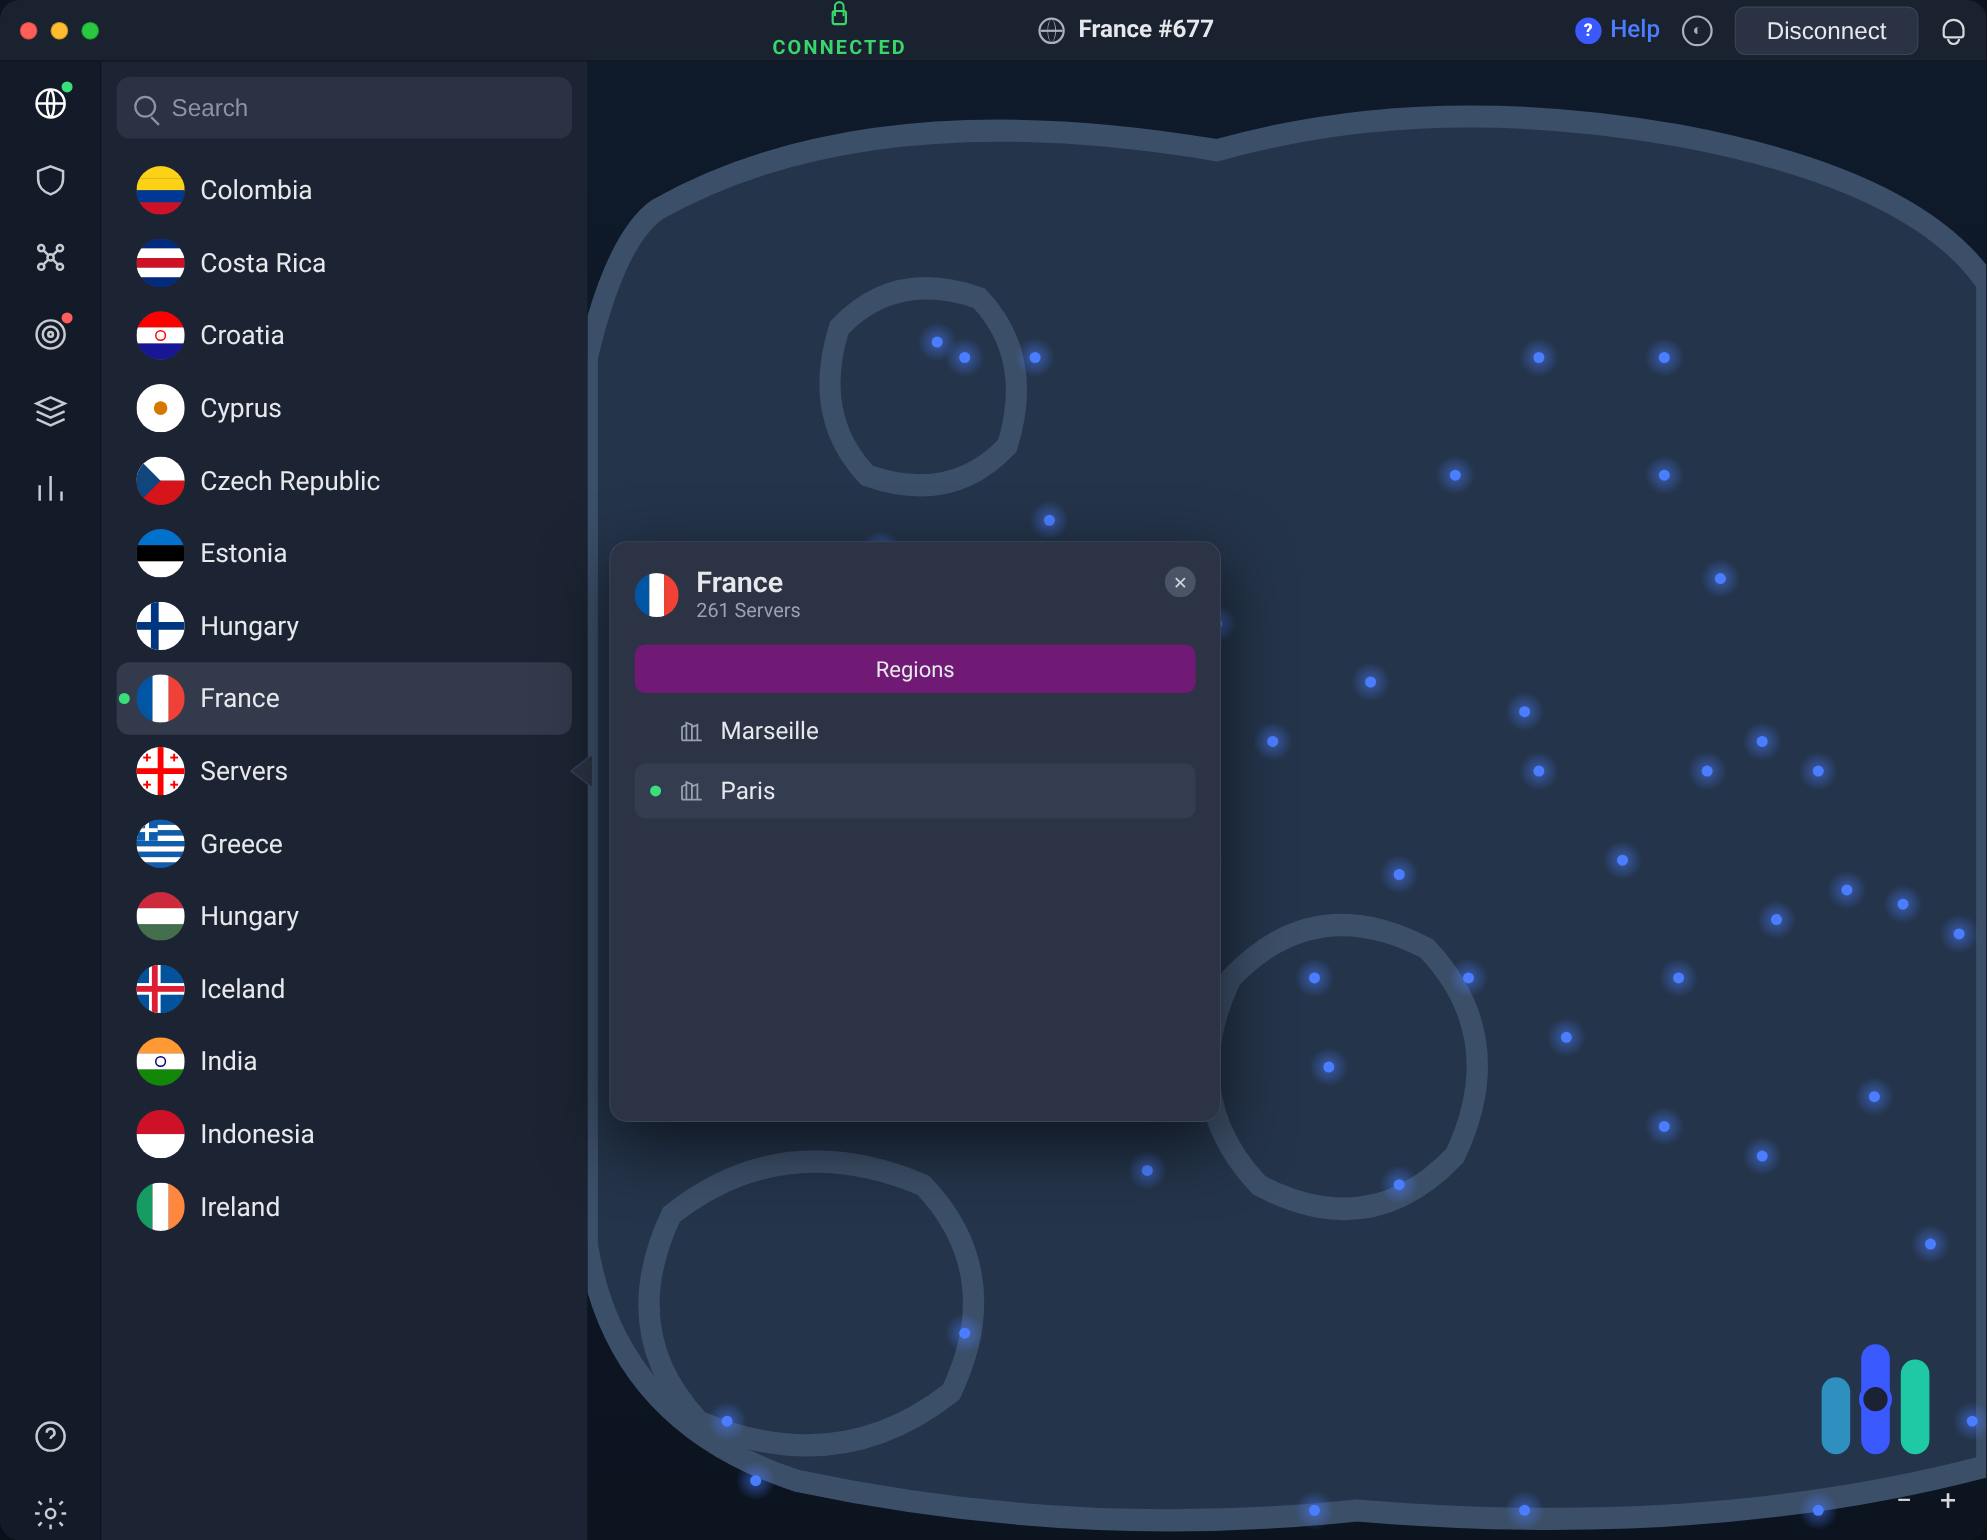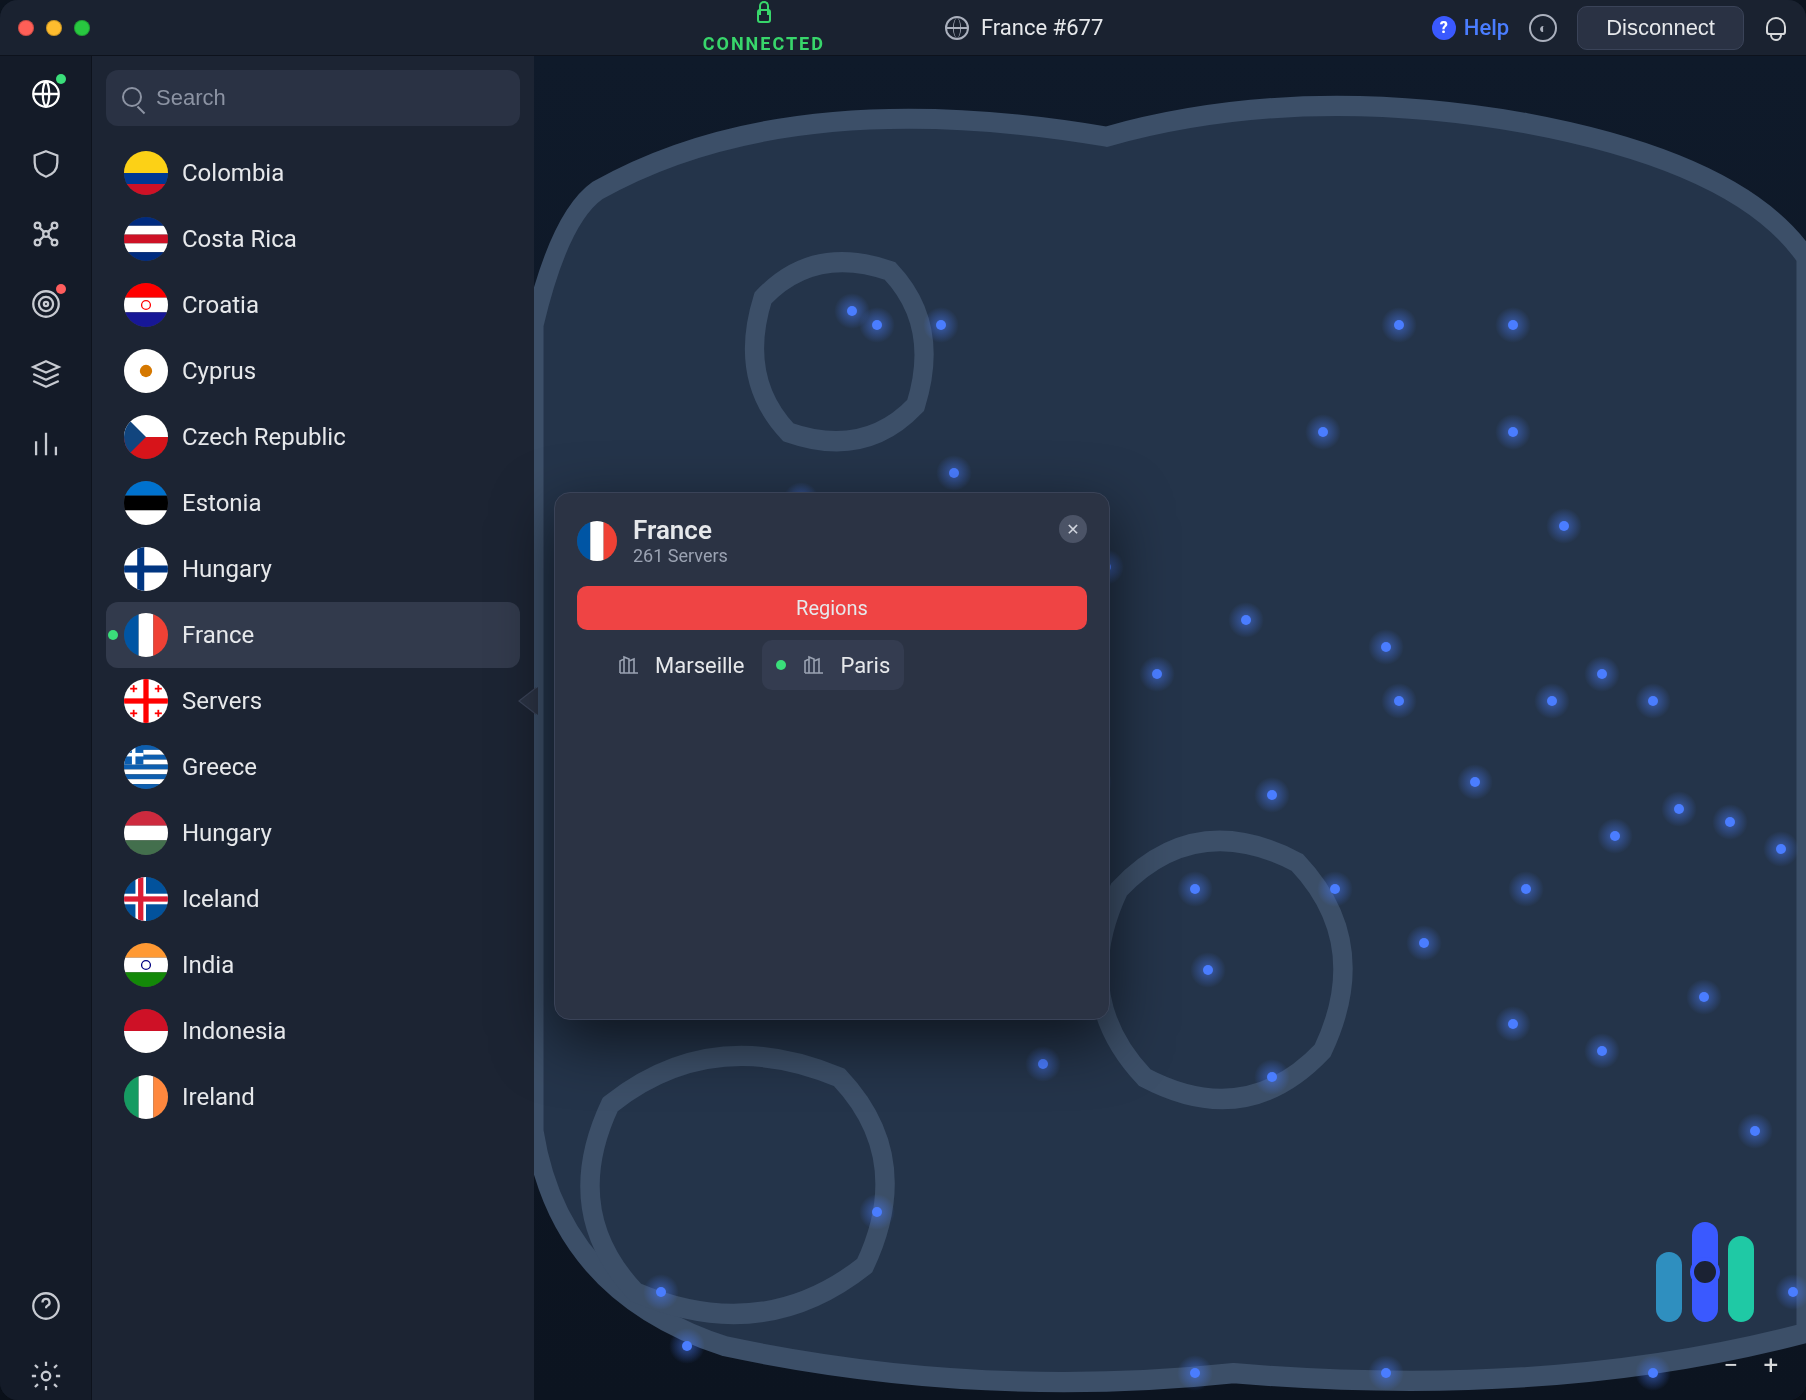--- a/index.html
+++ b/index.html
@@ -76,21 +76,21 @@
   }
   .lock-icon::after {
     content: "";
     position: absolute; left: 4px; right: 4px; top: 0; height: 12px;
     border: 2px solid #38d66b; border-bottom: none;
     border-radius: 7px 7px 0 0;
   }
 
   .server-title {
     display: flex; align-items: center; gap: 12px;
-    color: #e6e8eb; font-size: 22px; font-weight: 400;
+    color: #e6e8eb; font-size: 22px; font-weight: 700;
     pointer-events: auto;
   }
   .server-title .globe {
     width: 24px; height: 24px; border: 2px solid #aab0bd; border-radius: 50%; position: relative;
   }
   .server-title .globe::before {
     content: ""; position: absolute; inset: 0;
     border-left: 2px solid #aab0bd; border-right: 2px solid #aab0bd; border-radius: 50%;
     transform: scaleX(.4);
   }
@@ -286,27 +286,27 @@
   .popover-head .sub { font-size: 18px; color:#9aa2b2; }
   .popover-close {
     position:absolute; right:0; top:0;
     width: 28px; height:28px; border-radius:50%;
     background:#4b5366; color:#cfd3dc;
     display:flex; align-items:center; justify-content:center;
     font-size:16px;
   }
   .regions-pill {
     margin-top: 20px;
-    background: #ef4444;
+    background: #701a75;
     border-radius: 10px;
     text-align:center;
     padding: 10px 0;
     font-size: 20px; color:#e6e8eb;
   }
-  .region-list { margin-top: 10px; display:flex; gap:4px; }
+  .region-list { margin-top: 10px; display:flex; flex-direction:column; gap:4px; }
   .region-item {
     height: 50px; border-radius: 10px;
     display:flex; align-items:center; gap:14px;
     padding: 0 14px;
     font-size: 22px;
   }
   .region-item.selected { background:#343c50; }
   .region-item .dot {
     width:10px; height:10px; border-radius:50%; background:#3ade7a;
     visibility:hidden;

